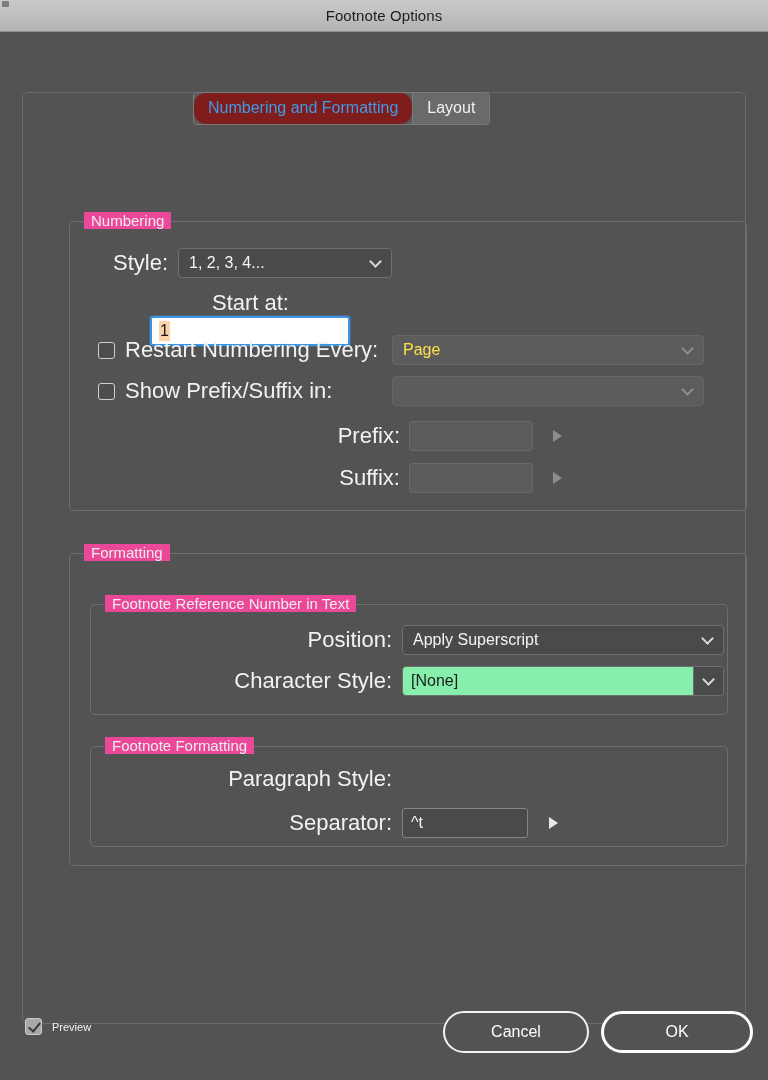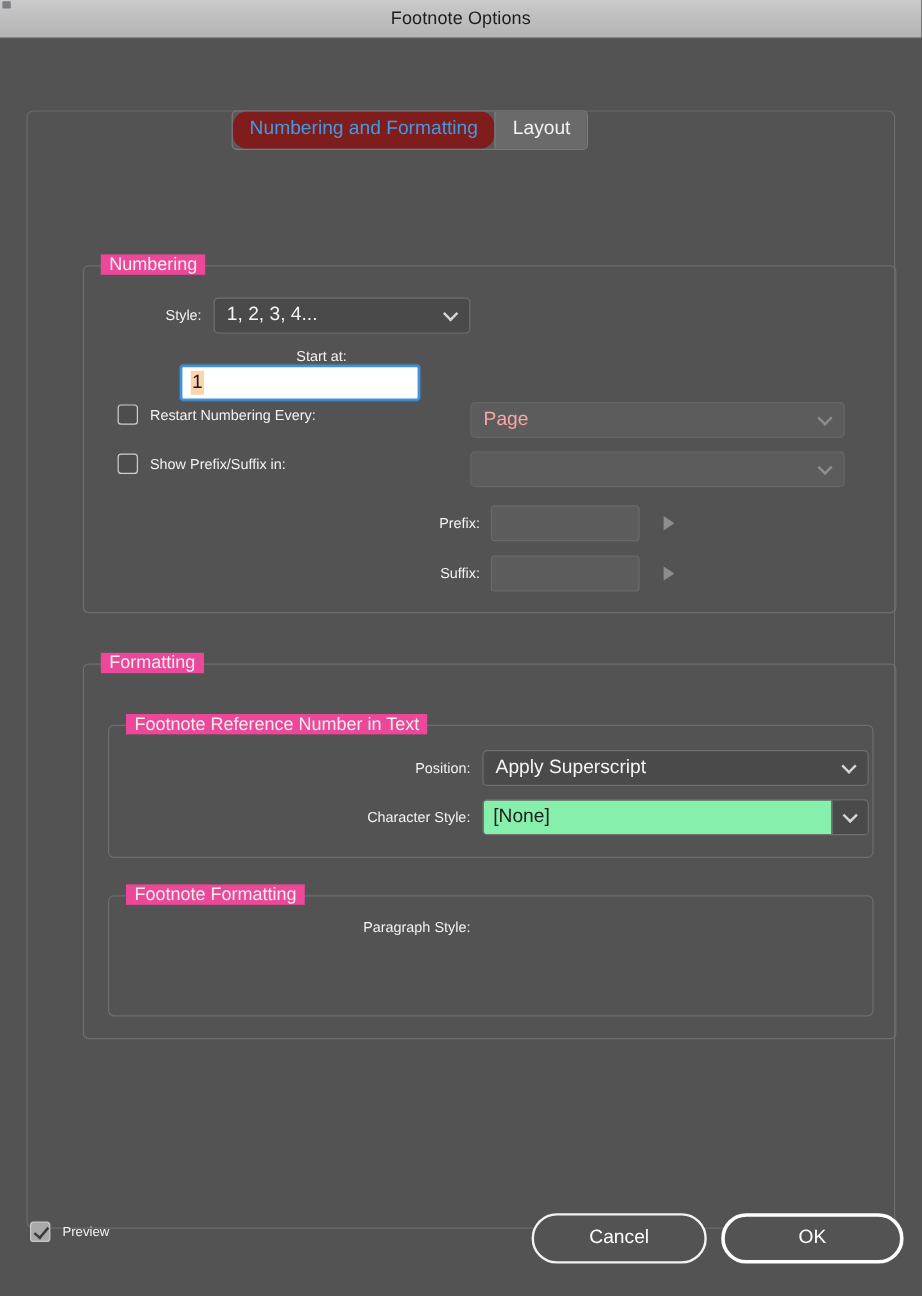--- a/index.html
+++ b/index.html
@@ -112,21 +112,21 @@
   #group-refnum   { left: 20px;  top: 50px;  width: 638px; height: 111px; }
   #group-fnfmt    { left: 20px;  top: 192px; width: 638px; height: 101px; }
 
   
   .row {
     position: absolute;
     display: flex;
     align-items: center;
   }
   .lbl {
-    font-size: 12px;
+    font-size: 22px;
     color: #f2f2f2;
     white-space: nowrap;
   }
   .lbl.right { text-align: right; }
 
   
   .select {
     position: relative;
     height: 30px;
     background: #4a4a4a;
@@ -154,21 +154,21 @@
     position: absolute;
     left: 0; top: 0;
     width: 7px; height: 7px;
     border-right: 2px solid #d8d8d8;
     border-bottom: 2px solid #d8d8d8;
     transform: rotate(45deg);
   }
   .select.disabled {
     background: #5c5c5c;
     border-color: #666666;
-    color: #fca5a5;
+    color: #fde047;
   }
   .select.disabled .chev::before {
     border-right-color: #8e8e8e;
     border-bottom-color: #8e8e8e;
   }
 
   
   .combo {
     position: relative;
     height: 30px;
@@ -410,20 +410,27 @@
         </div>
       </div>
 
       <div class="group inner" id="group-fnfmt">
         <span class="legend">Footnote Formatting</span>
 
         <div class="row" style="left:12px; top:19px;">
           <span class="lbl right" style="width:289px;">Paragraph Style:</span>
         </div>
 
+        <div class="row" style="left:12px; top:61px;">
+          <span class="lbl right" style="width:289px;">Separator:</span>
+          <div class="textfield" style="width:126px; margin-left:10px;">
+            <span>^t</span>
+          </div>
+          <span class="tri" style="margin-left:21px;"></span>
+        </div>
       </div>
     </div>
   </div>
 
   <div class="tabs">
     <div class="tab active">Numbering and Formatting</div>
     <div class="tab">Layout</div>
   </div>
 
   <div class="footer">

